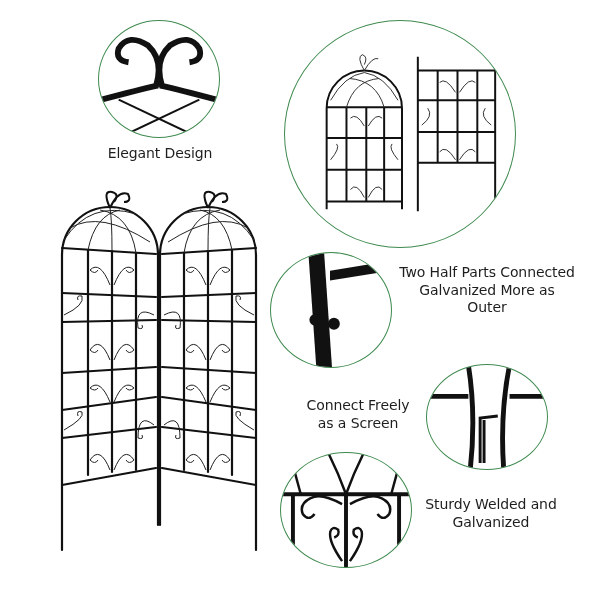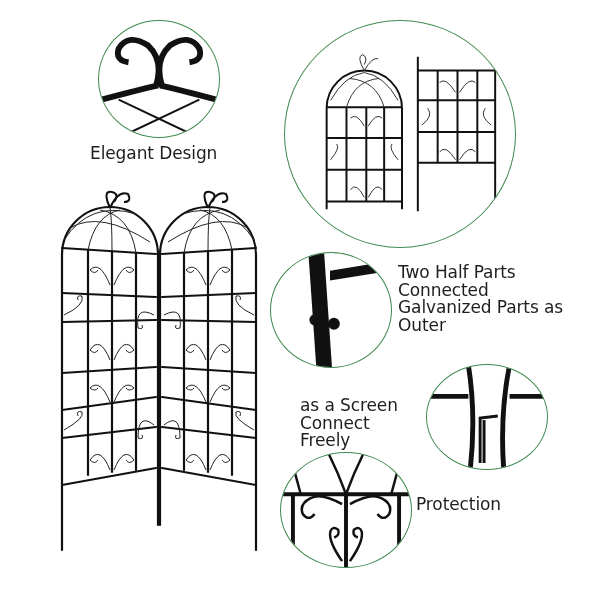--- a/index.html
+++ b/index.html
@@ -1,19 +1,19 @@
 <!DOCTYPE html>
 <html><head>
 <meta charset="utf-8">
 <style>
   html,body{margin:0;padding:0;background:#ffffff;}
   body{width:600px;height:600px;position:relative;overflow:hidden;font-family:"DejaVu Sans","Liberation Sans",sans-serif;color:#222;}
   .circle{position:absolute;border:1.5px solid #3f8a4f;border-radius:50%;overflow:hidden;background:#fff;box-sizing:border-box;}
   .circle svg{position:absolute;left:0;top:0;width:100%;height:100%;}
-  .caption{position:absolute;font-size:17px;line-height:17.5px;color:#1e1e1e;letter-spacing:-0.1px;}
+  .caption{position:absolute;text-align:center;font-size:14px;line-height:17.5px;color:#1e1e1e;letter-spacing:-0.1px;}
   .main-trellis{position:absolute;left:40px;top:180px;width:235px;height:380px;}
   .main-trellis svg{width:100%;height:100%;}
 </style>
 </head>
 <body>
 
 <div class="main-trellis">
   <svg viewBox="0 0 235 380">
     <g fill="none" stroke="#111" stroke-width="2.2" stroke-linecap="round">
 
@@ -154,40 +154,40 @@
     <g fill="#111">
       <path d="M38 0 L54 0 L62 116 L46 116 Z"></path>
       <path d="M60 18 L122 8 L122 18 L60 28 Z"></path>
       <circle cx="45" cy="68" r="6"></circle>
       <circle cx="64" cy="72" r="6"></circle>
     </g>
   </svg>
 </div>
 <div class="caption" style="left:398px;top:264px;width:178px;">
   <div>Two Half Parts Connected</div>
-  <div>Galvanized Parts as Outer</div>
+  <div>Galvanized More as Outer</div>
 </div>
 
 <div class="circle" style="left:426px;top:364px;width:122px;height:106px;">
   <svg viewBox="0 0 122 106">
     <g fill="none" stroke="#111" stroke-width="5">
       <path d="M0 32 L42 32"></path>
         <path d="M84 32 L122 32"></path>
       <path d="M42 0 Q50 50 44 106"></path>
         <path d="M84 0 Q74 50 78 106"></path>
     </g>
     <g fill="none" stroke="#111" stroke-width="3">
       <path d="M54 100 L54 54 L72 52"></path>
         <path d="M58 100 L58 56"></path>
     </g>
   </svg>
 </div>
 <div class="caption" style="left:300px;top:397px;width:116px;">
+  <div>Connect Freely</div>
   <div>as a Screen</div>
-  <div>Connect Freely</div>
 </div>
 
 <div class="circle" style="left:280px;top:452px;width:132px;height:116px;">
   <svg viewBox="0 0 132 116">
     <g fill="none" stroke="#111" stroke-width="4">
       <line x1="0" y1="42" x2="132" y2="42"></line>
       <line x1="66" y1="42" x2="66" y2="116"></line>
       <line x1="12" y1="42" x2="12" y2="100"></line>
       <line x1="120" y1="42" x2="120" y2="100"></line>
     </g>
@@ -196,14 +196,15 @@
       <path d="M14 20 L20 42"></path>
         <path d="M118 20 L112 42"></path>
       <path d="M62 52 Q40 40 30 46 Q18 52 22 62 Q28 70 34 62"></path>
       <path d="M70 52 Q92 40 102 46 Q114 52 110 62 Q104 70 98 62"></path>
       <path d="M62 110 Q48 90 50 80 Q52 74 58 78 Q60 84 54 86"></path>
       <path d="M70 110 Q84 90 82 80 Q80 74 74 78 Q72 84 78 86"></path>
     </g>
   </svg>
 </div>
 <div class="caption" style="left:416px;top:496px;width:150px;">
-  <div>Protection</div>
+  <div>Sturdy Welded and</div>
+  <div>Galvanized</div>
 </div>
 
 </body></html>

